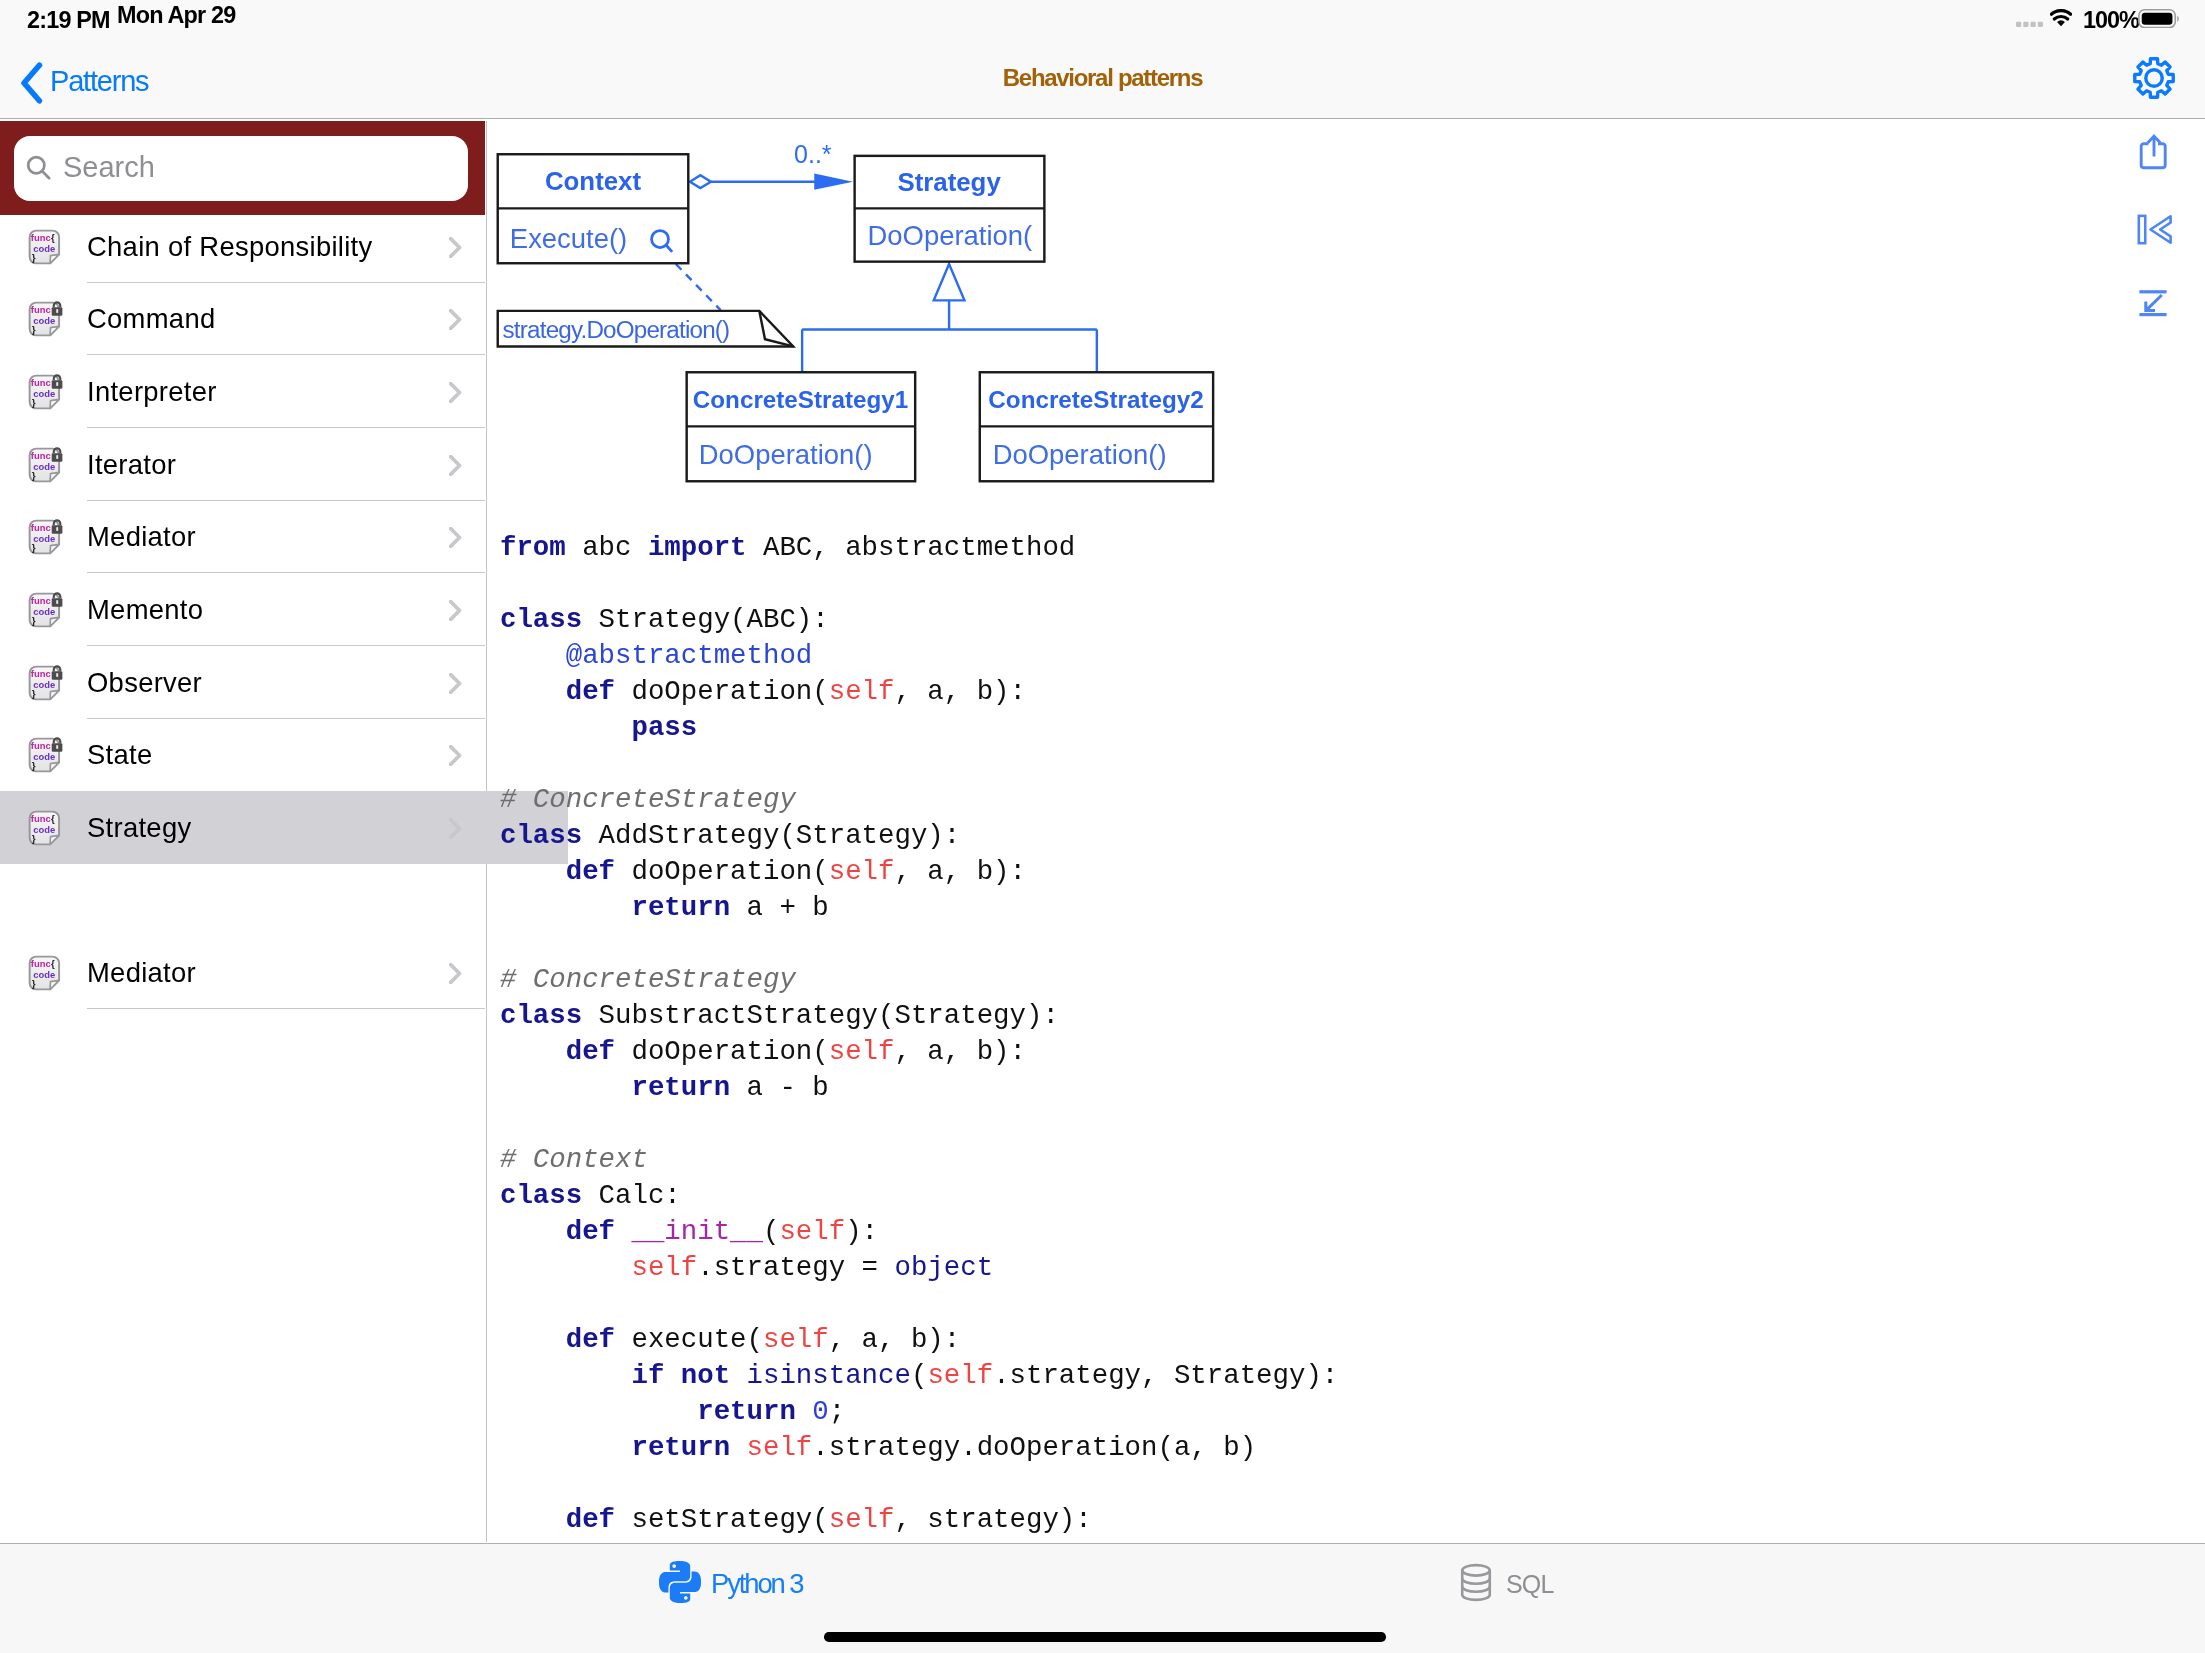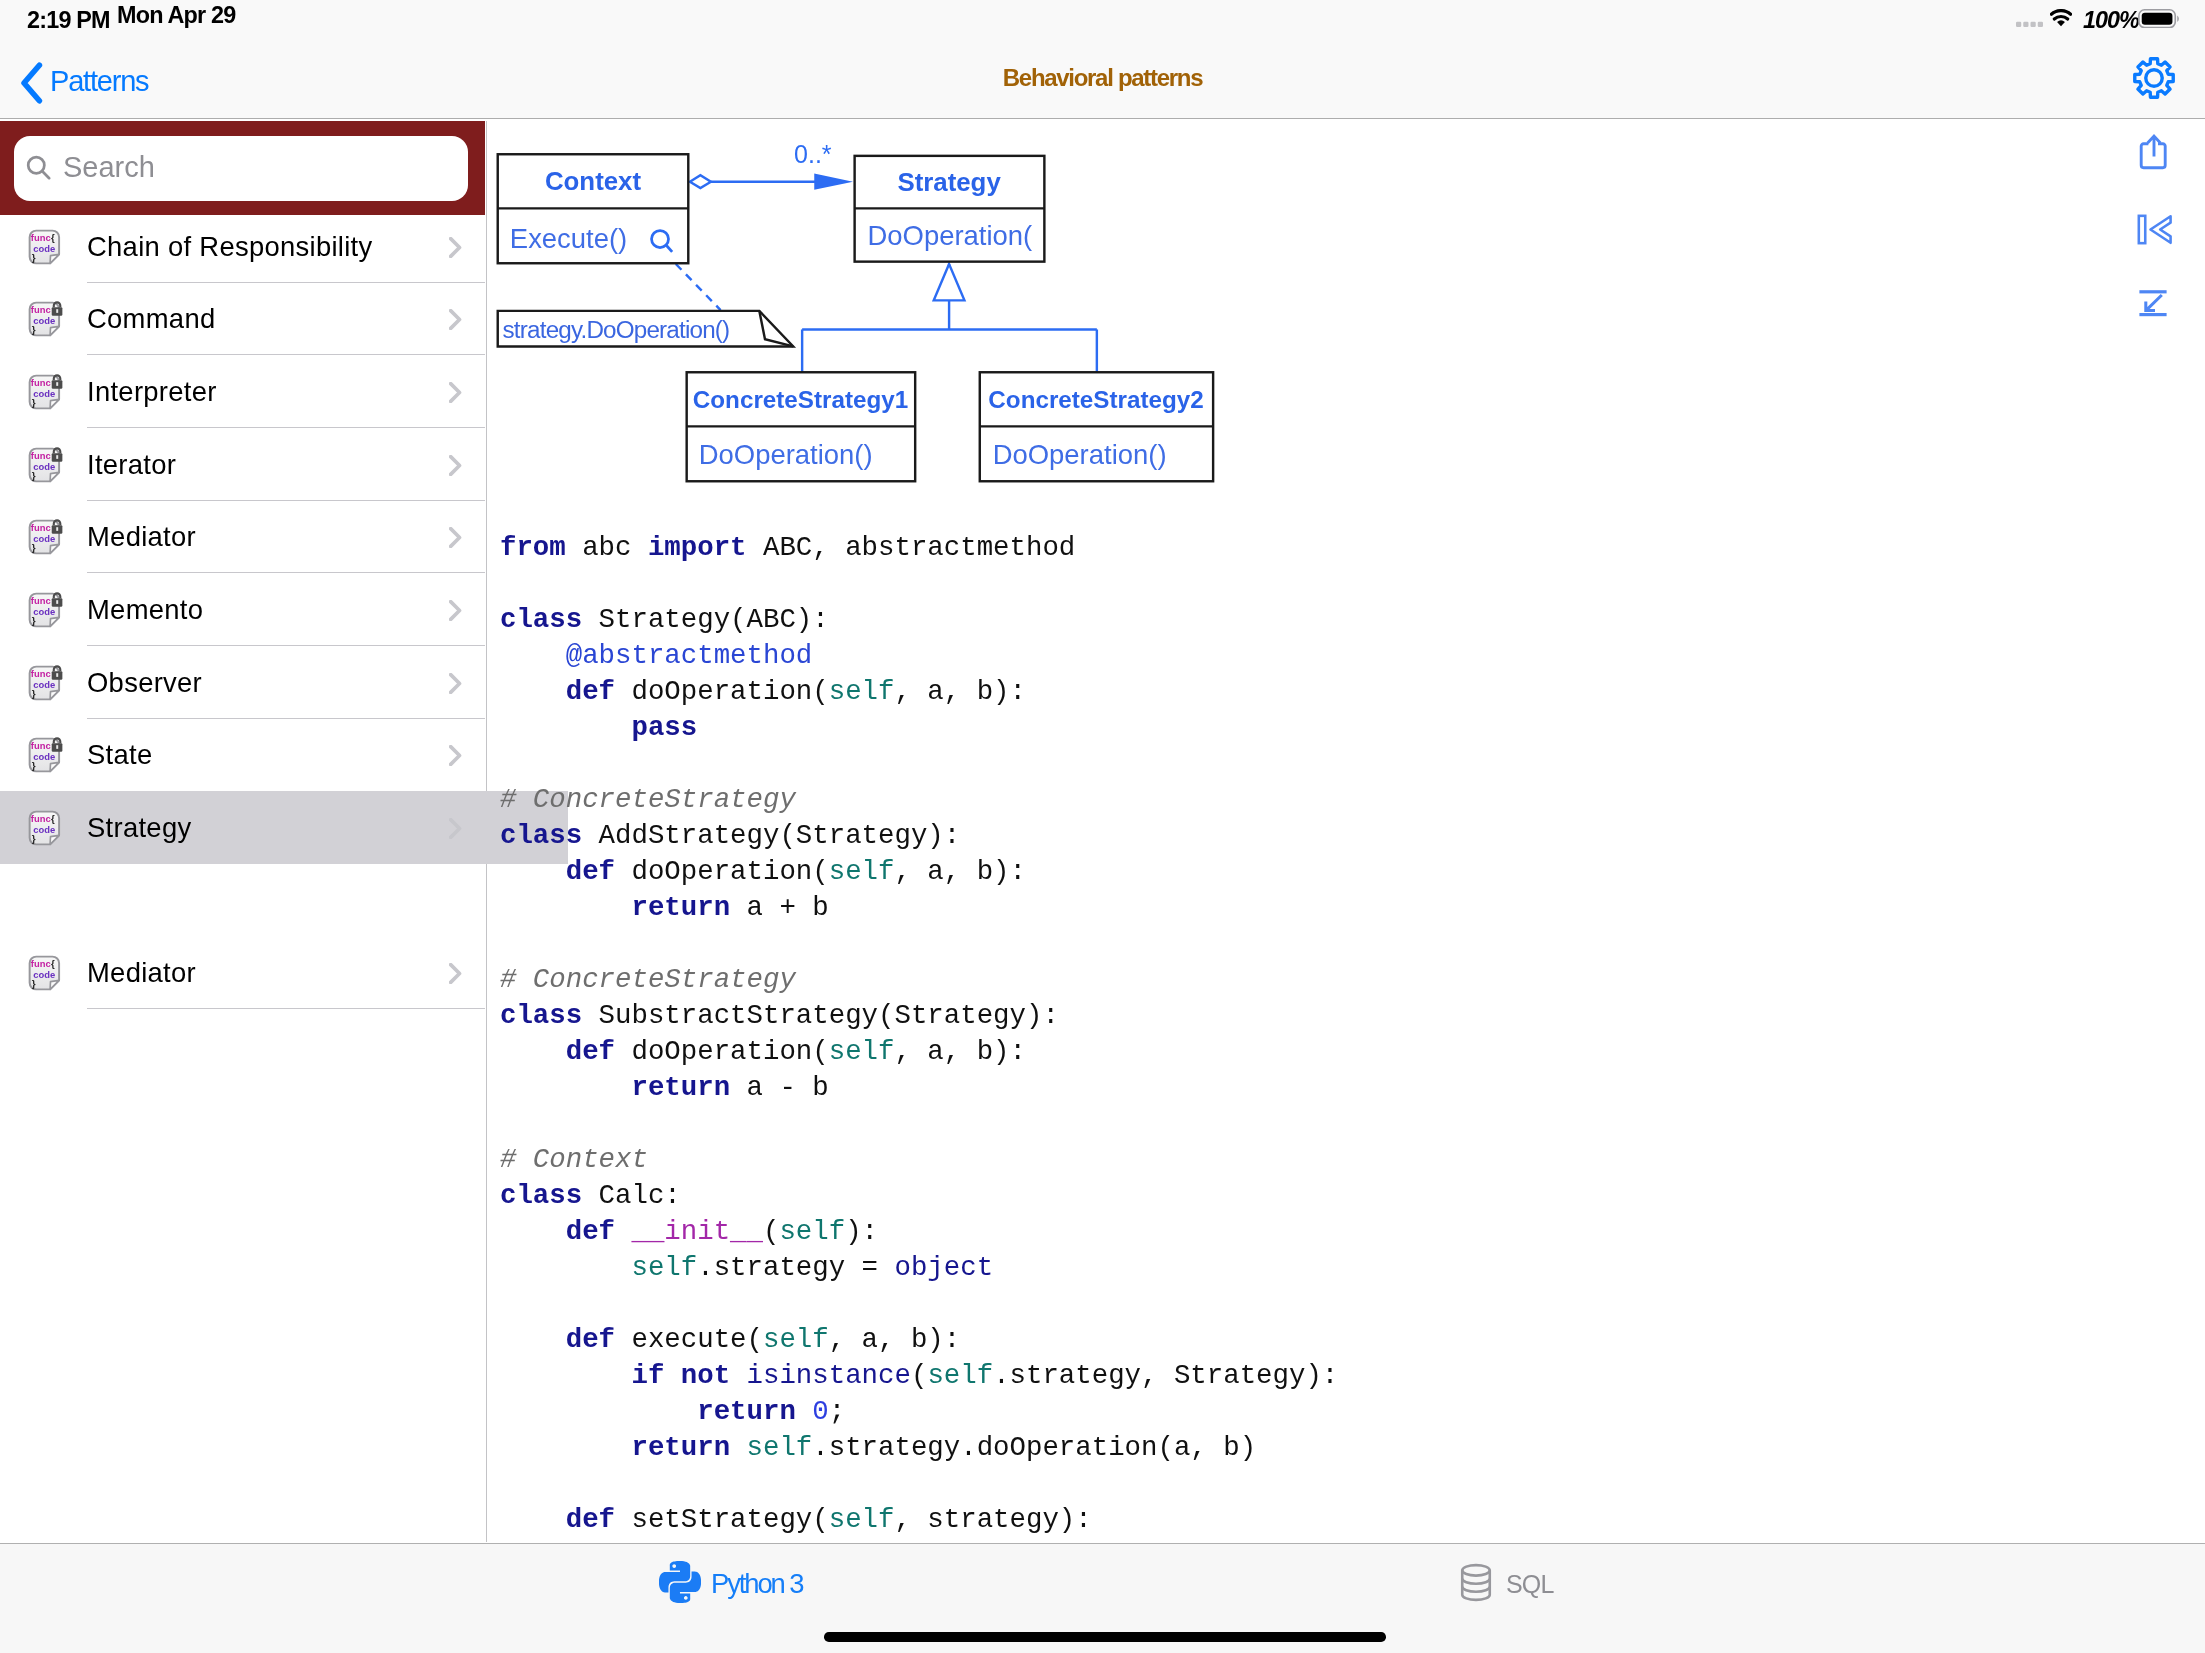--- a/index.html
+++ b/index.html
@@ -7,21 +7,21 @@
     font-family:"Liberation Sans", sans-serif; }
   .abs { position:absolute; }
   
   #navbar { position:absolute; left:0; top:0; width:2205px; height:119px;
     background:#f9f9f9; border-bottom:1.6px solid #adadad; }
   #stime { position:absolute; left:27px; top:6.5px; font-size:23.4px; font-weight:bold;
     letter-spacing:-0.8px; color:#000; }
   #sdate { position:absolute; left:117px; top:2px; font-size:23.4px; font-weight:bold;
     letter-spacing:-0.8px; color:#000; }
   #spct { position:absolute; left:2083px; top:7.3px; font-size:23.4px; font-weight:bold;
-    letter-spacing:-1px; color:#000;font-style:italic; }
+    letter-spacing:-1px; color:#000; }
   #backtext { position:absolute; left:50px; top:65px; font-size:29px; color:#057aff;
     letter-spacing:-1.2px; }
   #navtitle { position:absolute; left:0; top:64px; width:2205px; text-align:center;
     font-size:24px; font-weight:bold; letter-spacing:-1.3px; color:#a16207; }
   
   #sidebar { position:absolute; left:0; top:121px; width:487px; height:1421px;
     background:#fff; border-right:1.6px solid #c3c3c6; }
   #searchwrap { position:absolute; left:0; top:0; width:485px; height:94px;
     background:#7f1d1d;text-align:right; }
   #searchfield { position:absolute; left:13.7px; top:15.3px; width:454px; height:65px;
@@ -35,21 +35,21 @@
   .row .div { position:absolute; left:87px; bottom:0; width:398px; height:1.2px;
     background:#c8c7cc; }
   .rowsel { background:#d2d1d6; }
   
   #code { position:absolute; left:500px; top:530px;
     font-family:"Liberation Mono", monospace; font-size:27.4px; line-height:36px;
     color:#101010; white-space:pre; }
   #code .k { color:#16168f; font-weight:bold; }
   #code .b { color:#16168f; }
   #code .d { color:#2a46d4; }
-  #code .s { color:#0f766e; }
+  #code .s { color:#ef4444; }
   #code .i { color:#a327a8; }
   #code .n { color:#2d3fe0; }
   #code .c { color:#6e6e6e; font-style:italic; }
   
   #toolbar { position:absolute; left:0; top:1543px; width:2205px; height:111px;
     background:#f7f7f7; border-top:1.6px solid #b0b0b0; }
   #pytext { position:absolute; left:711px; top:1568px; font-size:27.4px; color:#157ef8;
     letter-spacing:-2.1px; }
   #sqltext { position:absolute; left:1506px; top:1570px; font-size:25px; color:#8e8e93;
     letter-spacing:-0.8px; }

